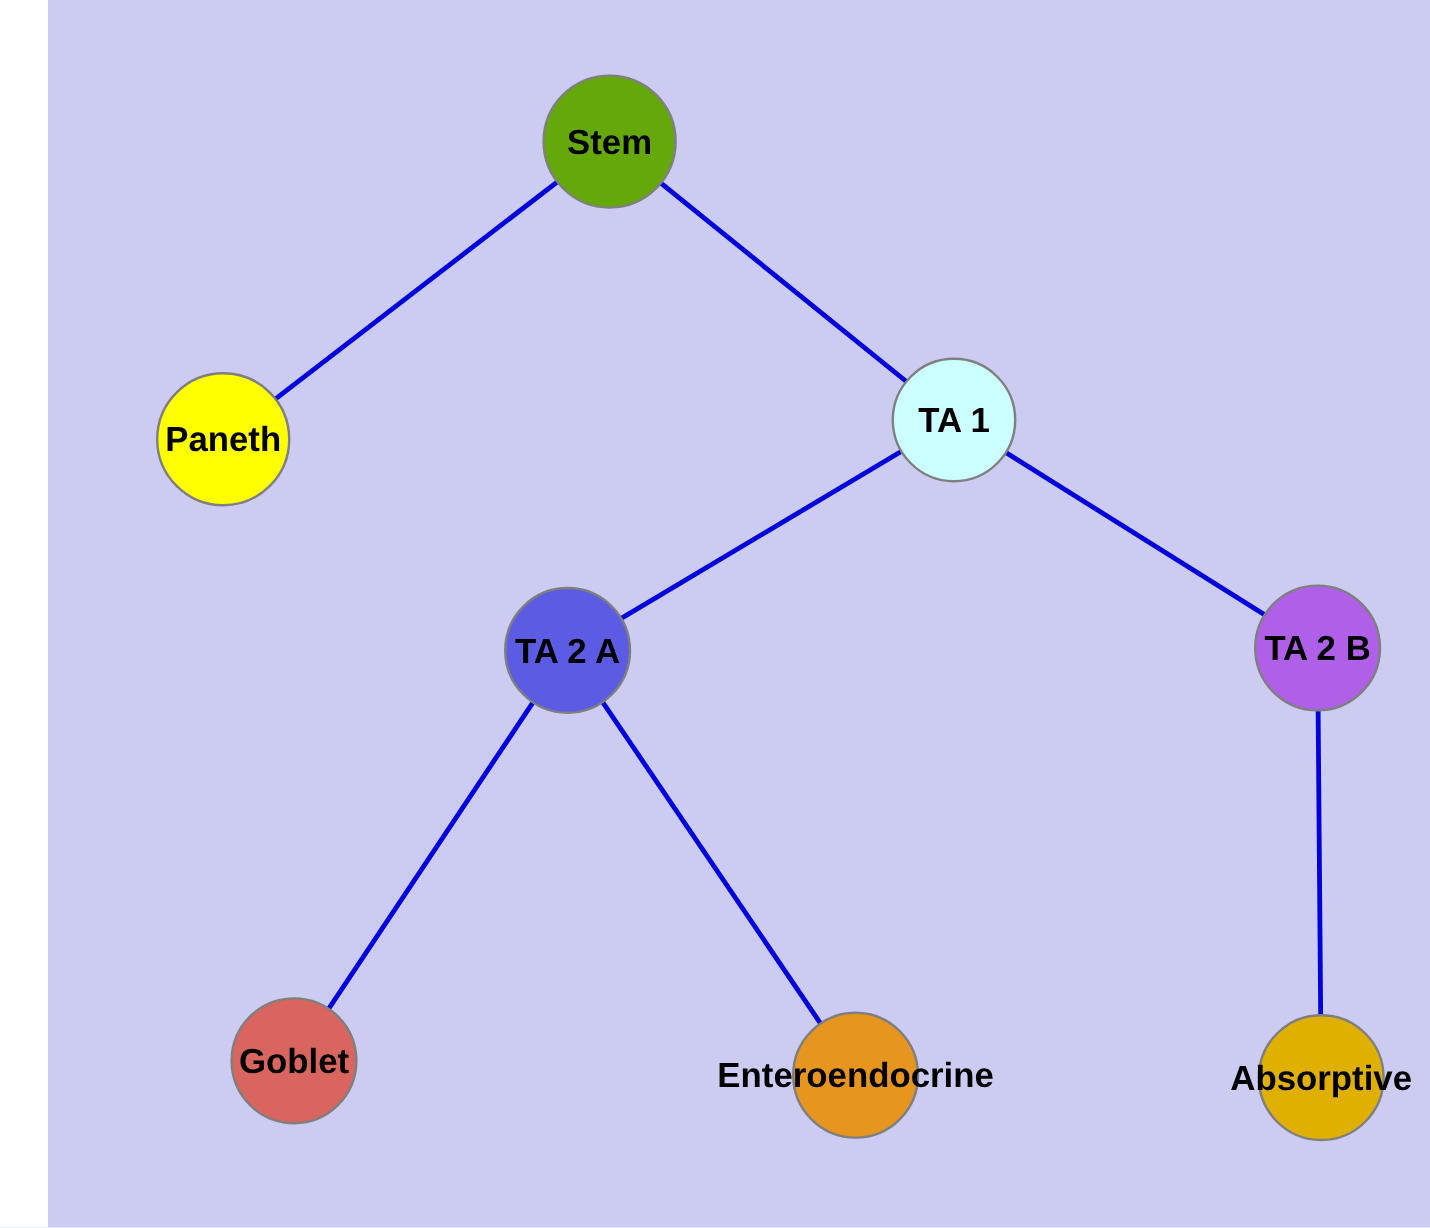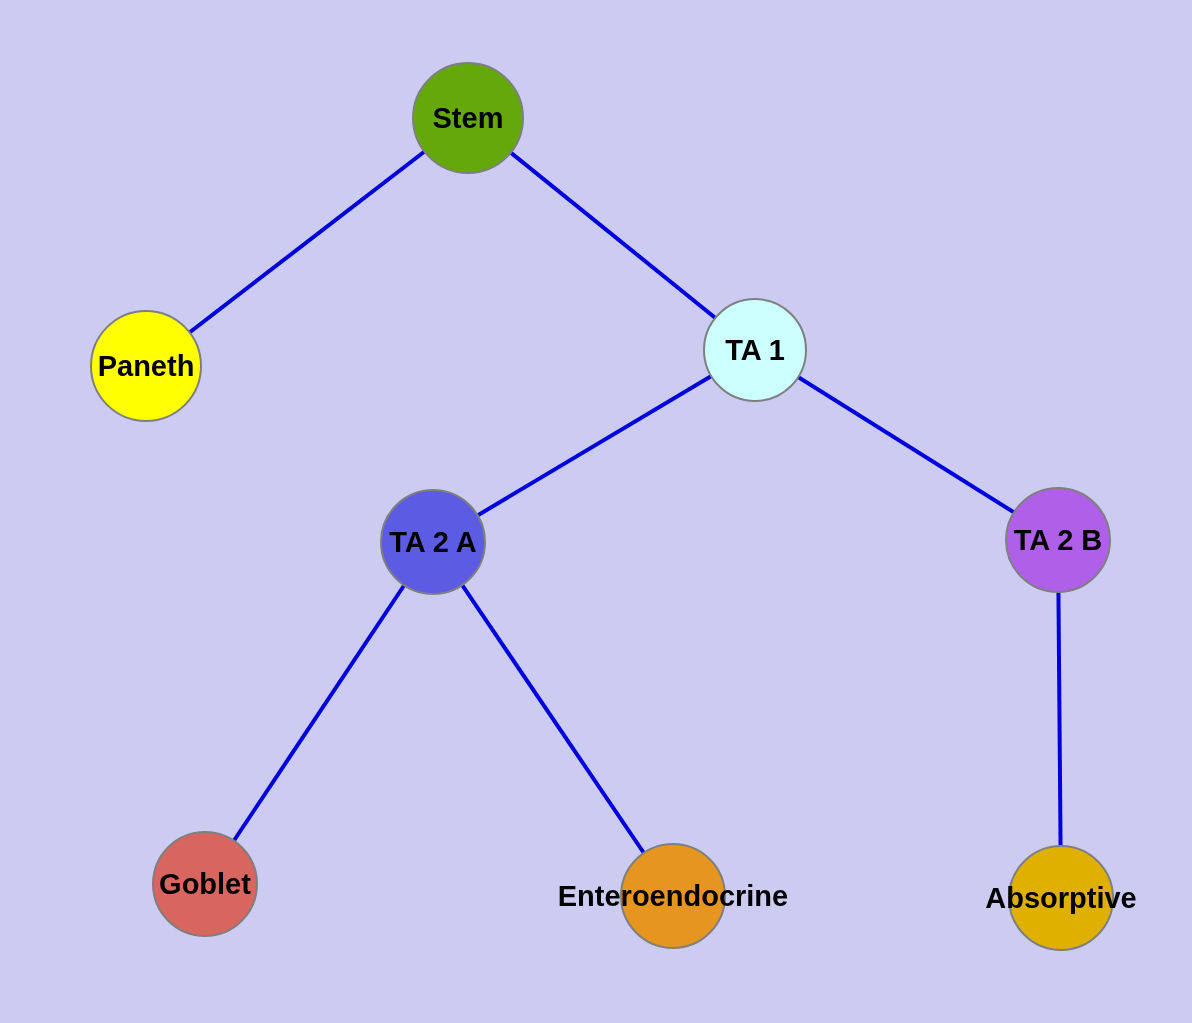--- a/index.html
+++ b/index.html
@@ -7,20 +7,21 @@
     padding: 0;
     width: 1192px;
     height: 1023px;
     overflow: hidden;
     font-family: "Liberation Sans", sans-serif;
   }
   #graph-wrap {
     width: 1092px;
     height: 1023px;
     position: relative;
+    margin-left: 40px;
   }
   svg#graph-svg {
     display: block;
   }
   .node-label {
     font-family: "Liberation Sans", "DejaVu Sans", sans-serif;
     font-weight: bold;
     font-size: 29px;
     fill: #000000;
     pointer-events: none;

